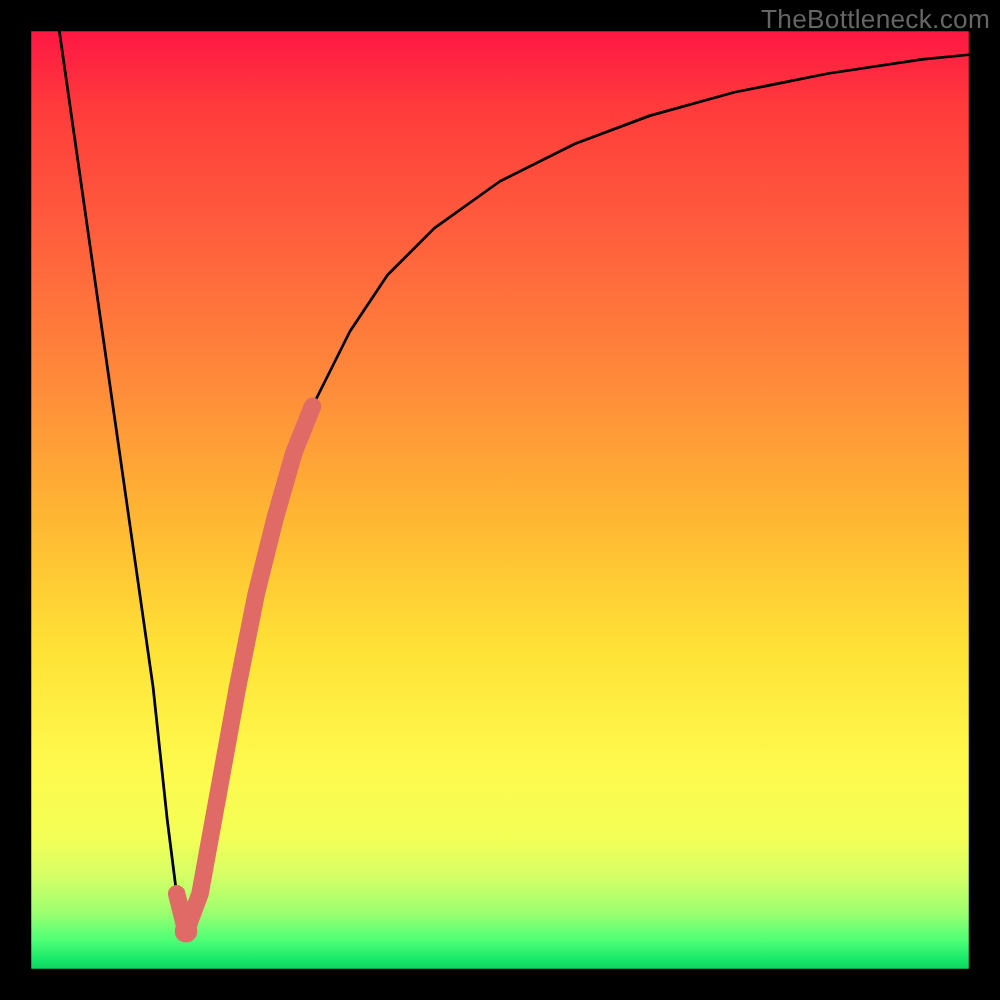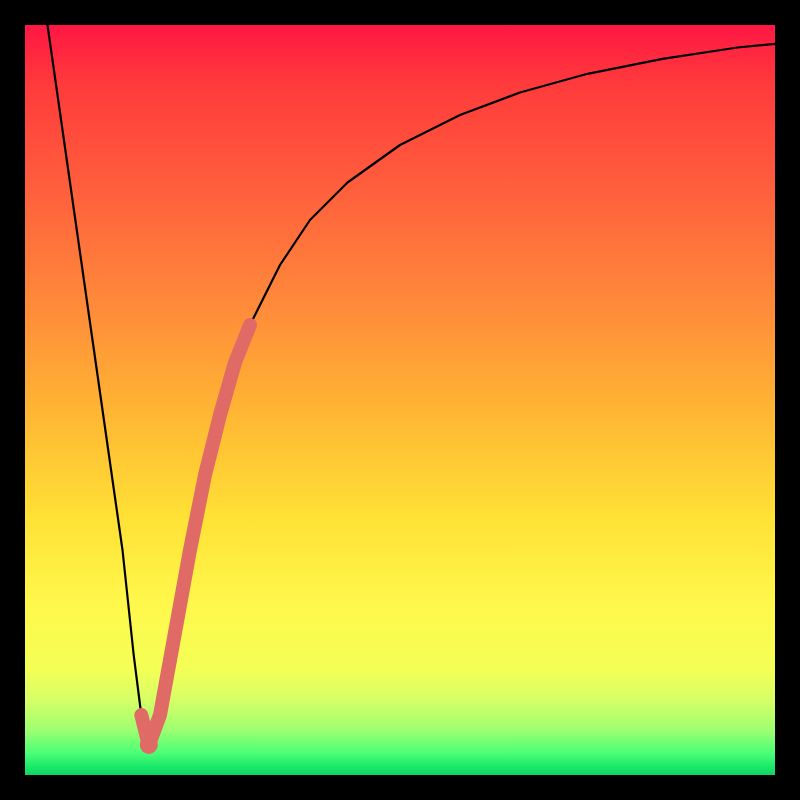--- a/index.html
+++ b/index.html
@@ -58,20 +58,21 @@
     top: 0;
     width: 750px;
     height: 750px;
     overflow: visible;
   }
 </style>
 </head>
 <body>
 
 <div class="frame">
+  <div class="watermark">TheBottleneck.com</div>
 
   <div class="plot-area">
     <svg class="curves" viewBox="0 0 750 750" preserveAspectRatio="none">
       <g>
         <path id="curve-path" fill="none" stroke="#000000" stroke-width="2.2" stroke-linecap="round" stroke-linejoin="round" d="M22.5 0.0 L37.5 105.0 L52.5 210.0 L67.5 315.0 L82.5 420.0 L97.5 525.0 L108.7 630.0 L116.3 690.0 L123.8 720.0 L135.0 690.0 L150.0 607.5 L165.0 525.0 L180.0 450.0 L202.5 367.5 L225.0 300.0 L255.0 240.0 L285.0 195.0 L322.5 157.5 L375.0 120.0 L435.0 90.0 L495.0 67.5 L562.5 48.8 L637.5 33.8 L712.5 22.5 L750.0 18.8"></path>
       </g>
       <g>
         <path id="highlight-path" fill="none" stroke="#e06a66" stroke-width="14" stroke-linecap="round" stroke-linejoin="round" d="M116.3 690.0 L123.8 720.0 L135.0 690.0 L150.0 607.5 L165.0 525.0 L180.0 450.0 L195.0 390.0 L210.0 337.5 L225.0 300.0"></path>
         <circle id="min-dot" r="9" fill="#e06a66" cx="123.8" cy="720.0"></circle>
       </g>

